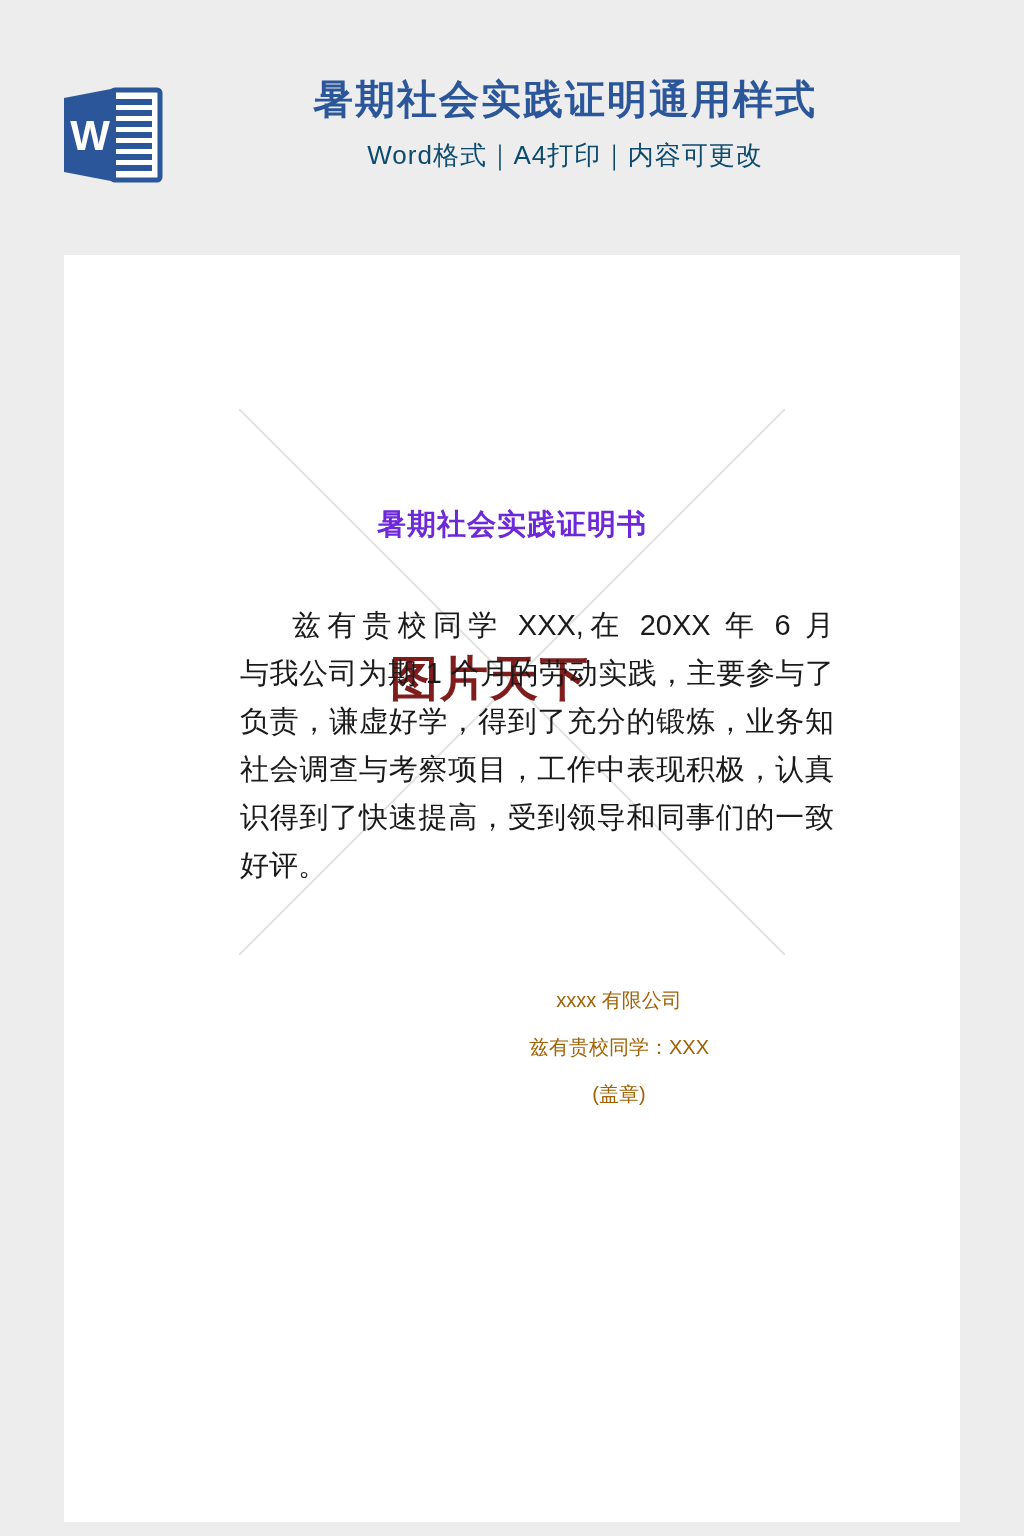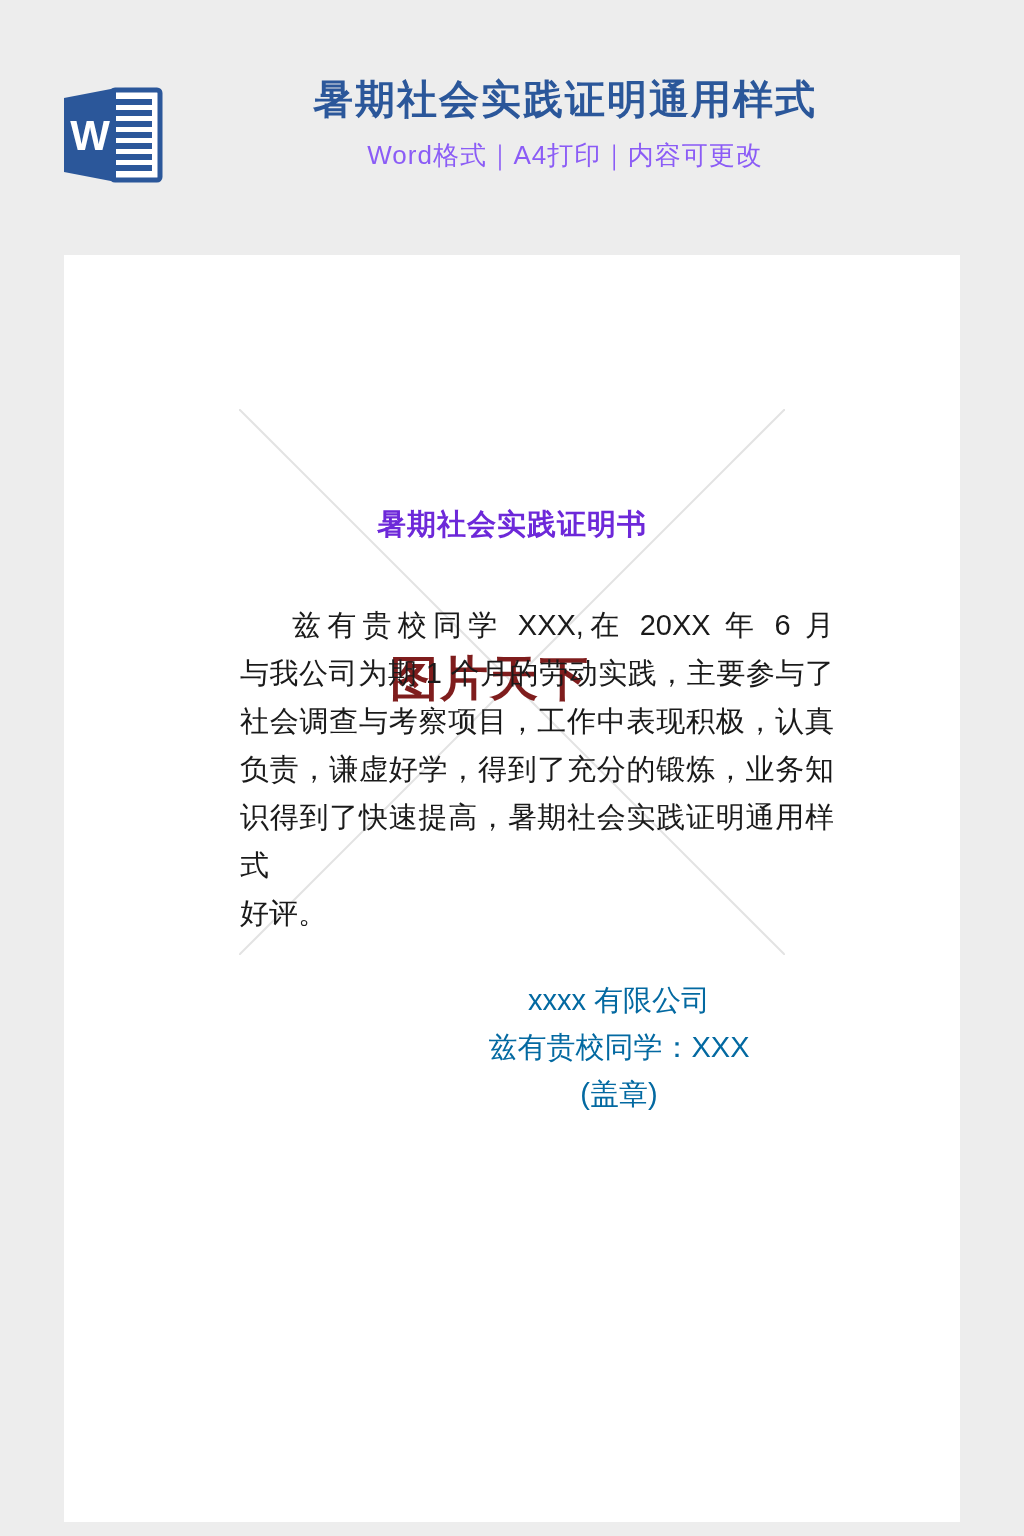--- a/index.html
+++ b/index.html
@@ -15,21 +15,21 @@
   .header { position:absolute; left:0; top:0; width:1024px; height:255px; }
   .word-icon { position:absolute; left:60px; top:85px; width:105px; height:100px; }
   .header-text { position:absolute; left:165px; top:0; width:800px; text-align:center; }
   .page-title {
     margin:0; padding-top:75px;
     font-size:40px; font-weight:bold; letter-spacing:2px;
     color:#2b579a; line-height:48px;
   }
   .page-subtitle {
     margin-top:15px;
-    font-size:26px; color:#8b5cf6; letter-spacing:1px;
+    font-size:26px; color:#0c4a6e; letter-spacing:1px;
   }
 
   
   .doc-page {
     position:absolute; left:64px; top:255px;
     width:896px; height:1267px;
     background:#ffffff;
   }
   .watermark-x { position:absolute; left:175px; top:154px; width:546px; height:546px; }
   .watermark-logo {
@@ -46,21 +46,21 @@
   .doc-body {
     position:absolute; left:176px; top:346px; width:594px;
     font-size:29px; line-height:48px; color:#1a1a1a;
   }
   .body-line { width:100%; }
   .jl { text-align:justify; text-align-last:justify; }
   .indent { text-indent:52px; }
   .signature {
     position:absolute; left:305px; top:722px; width:500px;
     text-align:center;
-    font-size:29px; line-height:47px; color:#0369a1;
+    font-size:20px; line-height:47px; color:#a16207;
   }
 </style>
 </head>
 <body>
 
 <div class="canvas">
 
   <div class="header">
     <div class="word-icon">
       <svg viewBox="0 0 105 100" width="105" height="100" aria-hidden="true">
@@ -92,23 +92,23 @@
       <line x1="0" y1="0" x2="546" y2="546" stroke="#e3e3e3" stroke-width="2"></line>
       <line x1="546" y1="0" x2="0" y2="546" stroke="#e3e3e3" stroke-width="2"></line>
     </svg>
     <div class="watermark-logo">图片天下</div>
 
     <h2 class="doc-title">暑期社会实践证明书</h2>
 
     <div class="doc-body">
       <div class="body-line jl indent">兹有贵校同学 XXX,在 20XX 年 6 月</div>
       <div class="body-line jl">与我公司为期 1 个月的劳动实践，主要参与了</div>
+      <div class="body-line jl">负责，谦虚好学，得到了充分的锻炼，业务知</div>
       <div class="body-line jl">社会调查与考察项目，工作中表现积极，认真</div>
-      <div class="body-line jl">负责，谦虚好学，得到了充分的锻炼，业务知</div>
-      <div class="body-line jl">识得到了快速提高，暑期社会实践证明通用样式</div>
+      <div class="body-line jl">识得到了快速提高，受到领导和同事们的一致</div>
       <div class="body-line">好评。</div>
     </div>
 
     <div class="signature">
       <div class="sig-line">xxxx 有限公司</div>
       <div class="sig-line">兹有贵校同学：XXX</div>
       <div class="sig-line">(盖章)</div>
     </div>
 
   </div>

